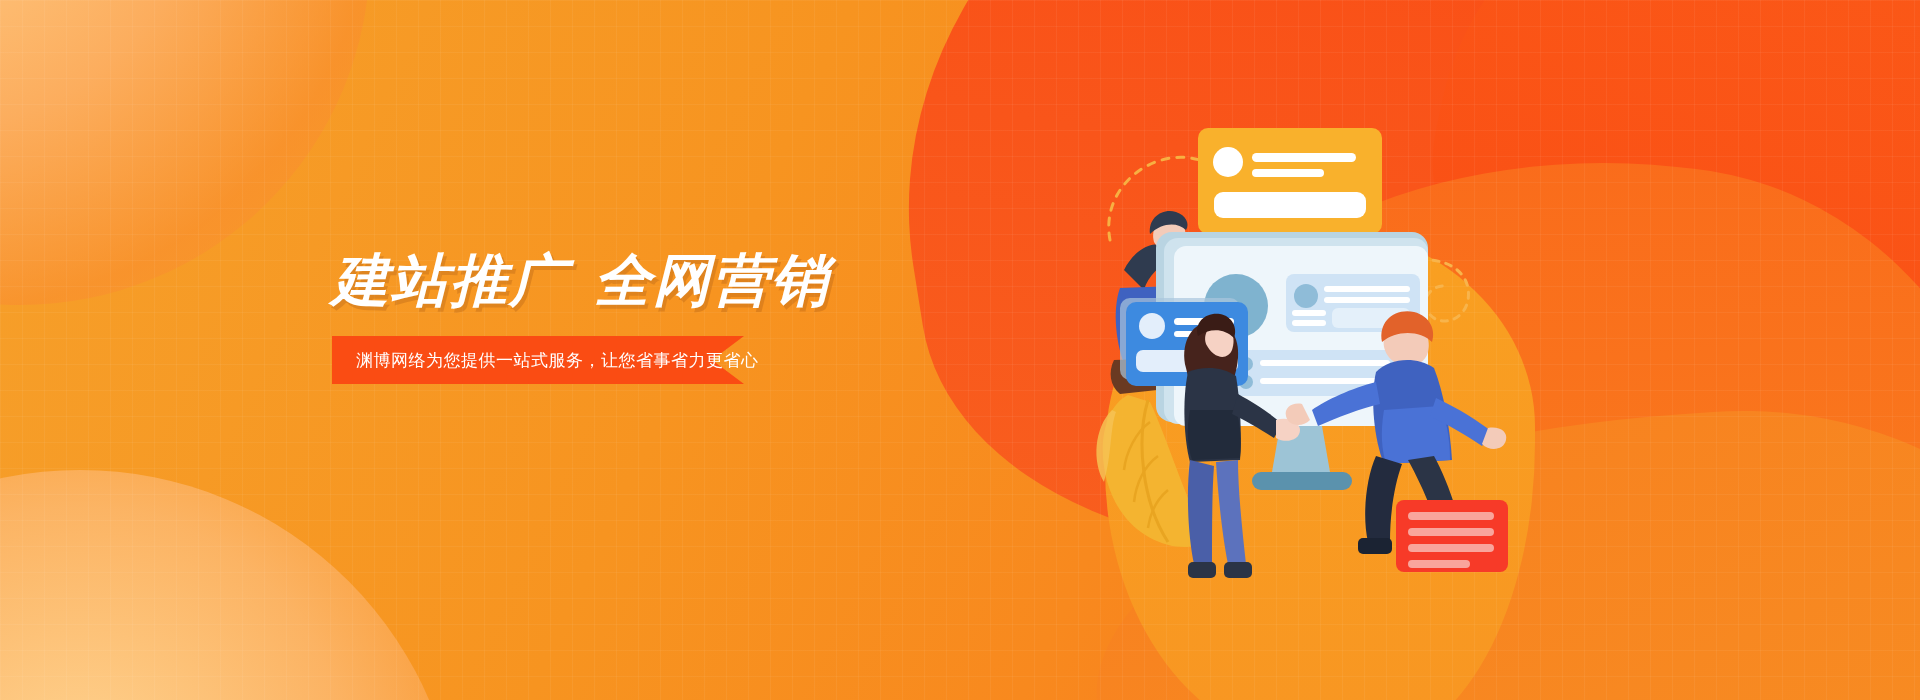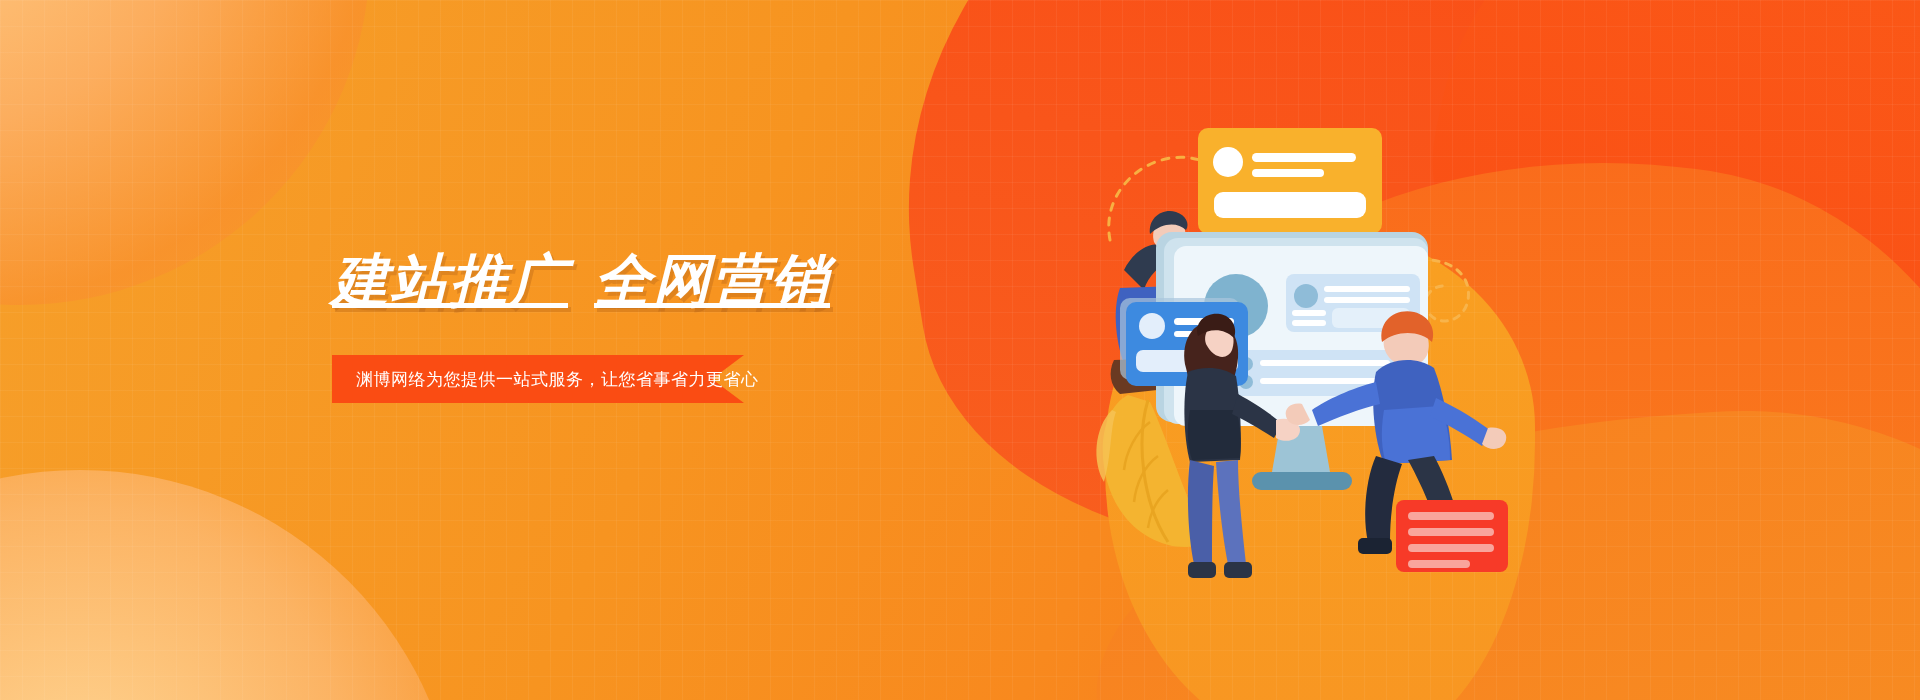--- a/index.html
+++ b/index.html
@@ -71,25 +71,24 @@
   .headline{
     color:#ffffff;
     font-weight:bold;
     font-style:italic;
     font-size:57px;
     line-height:64px;
     letter-spacing:2px;
     white-space:nowrap;
     text-shadow:3px 4px 0 rgba(170,90,20,.30);
     margin:0;
-    text-decoration:underline;
   }
   .headline .gap{display:inline-block;width:26px;}
 
-  .ribbon-wrap{position:relative;margin-top:43px;width:412px;height:48px;}
+  .ribbon-wrap{position:relative;margin-top:24px;width:412px;height:48px;}
   .ribbon-shape{
     position:absolute;left:0;top:0;width:412px;height:48px;
     background:#fa4c13;
     -webkit-clip-path:polygon(0 0, 412px 0, 380px 24px, 412px 48px, 0 48px);
             clip-path:polygon(0 0, 412px 0, 380px 24px, 412px 48px, 0 48px);
   }
   .ribbon-text{
     position:absolute;left:24px;top:0;height:48px;
     display:flex;align-items:center;
     color:#ffffff;font-size:17px;letter-spacing:.5px;

